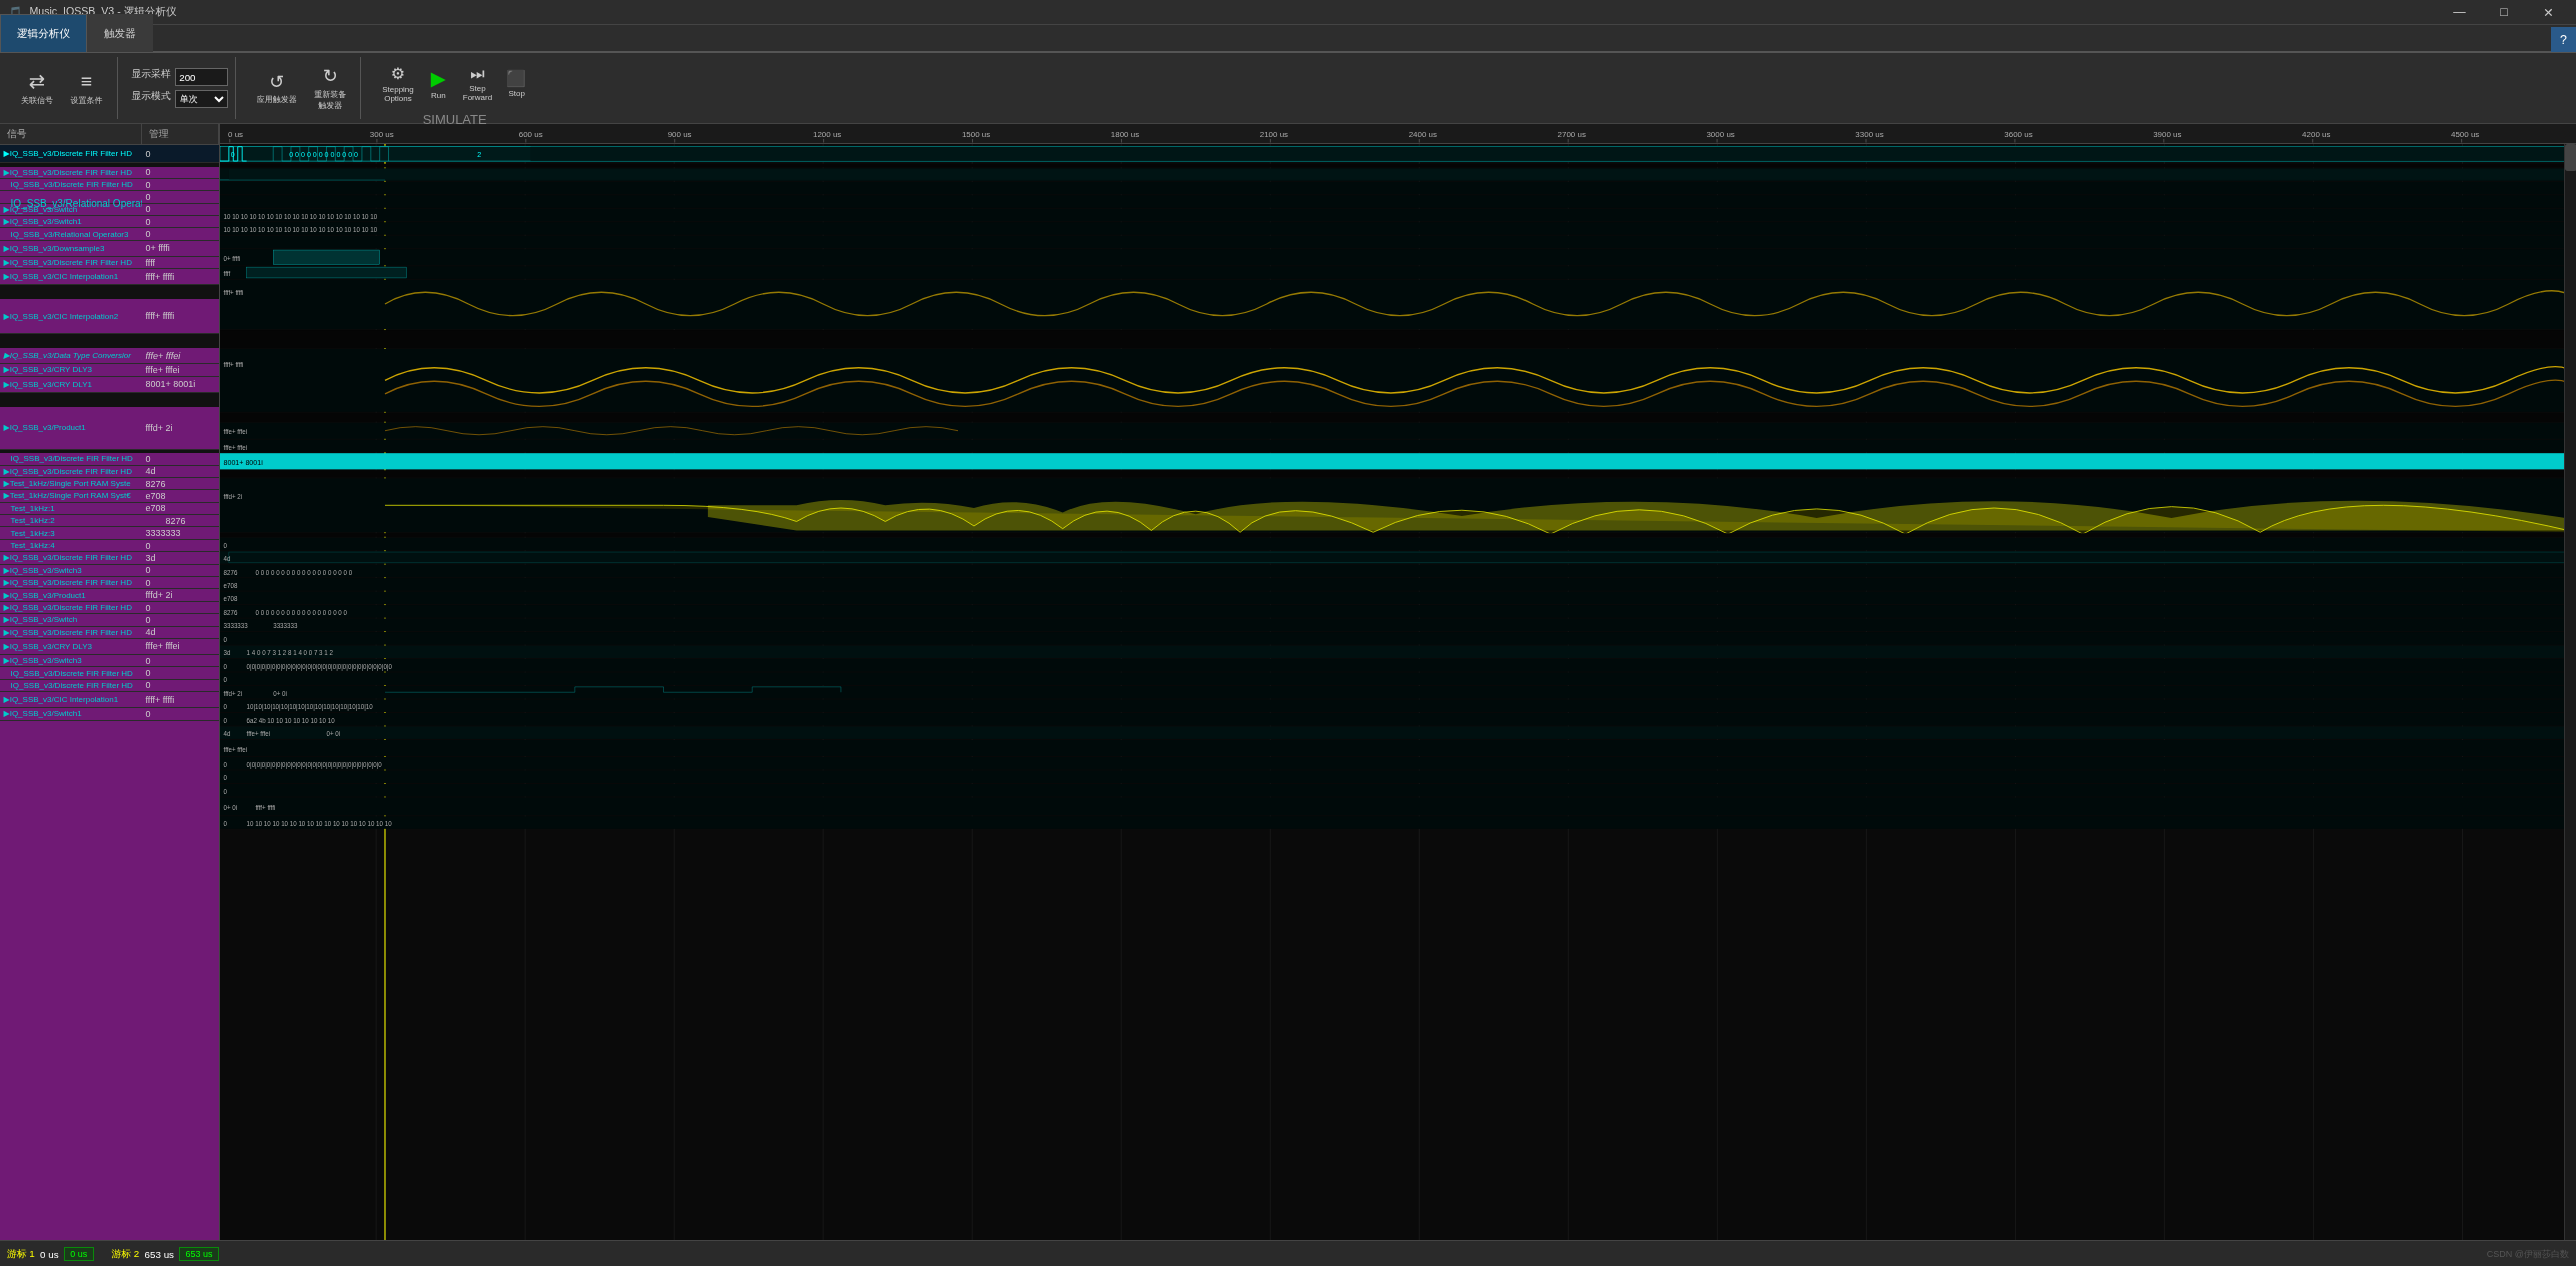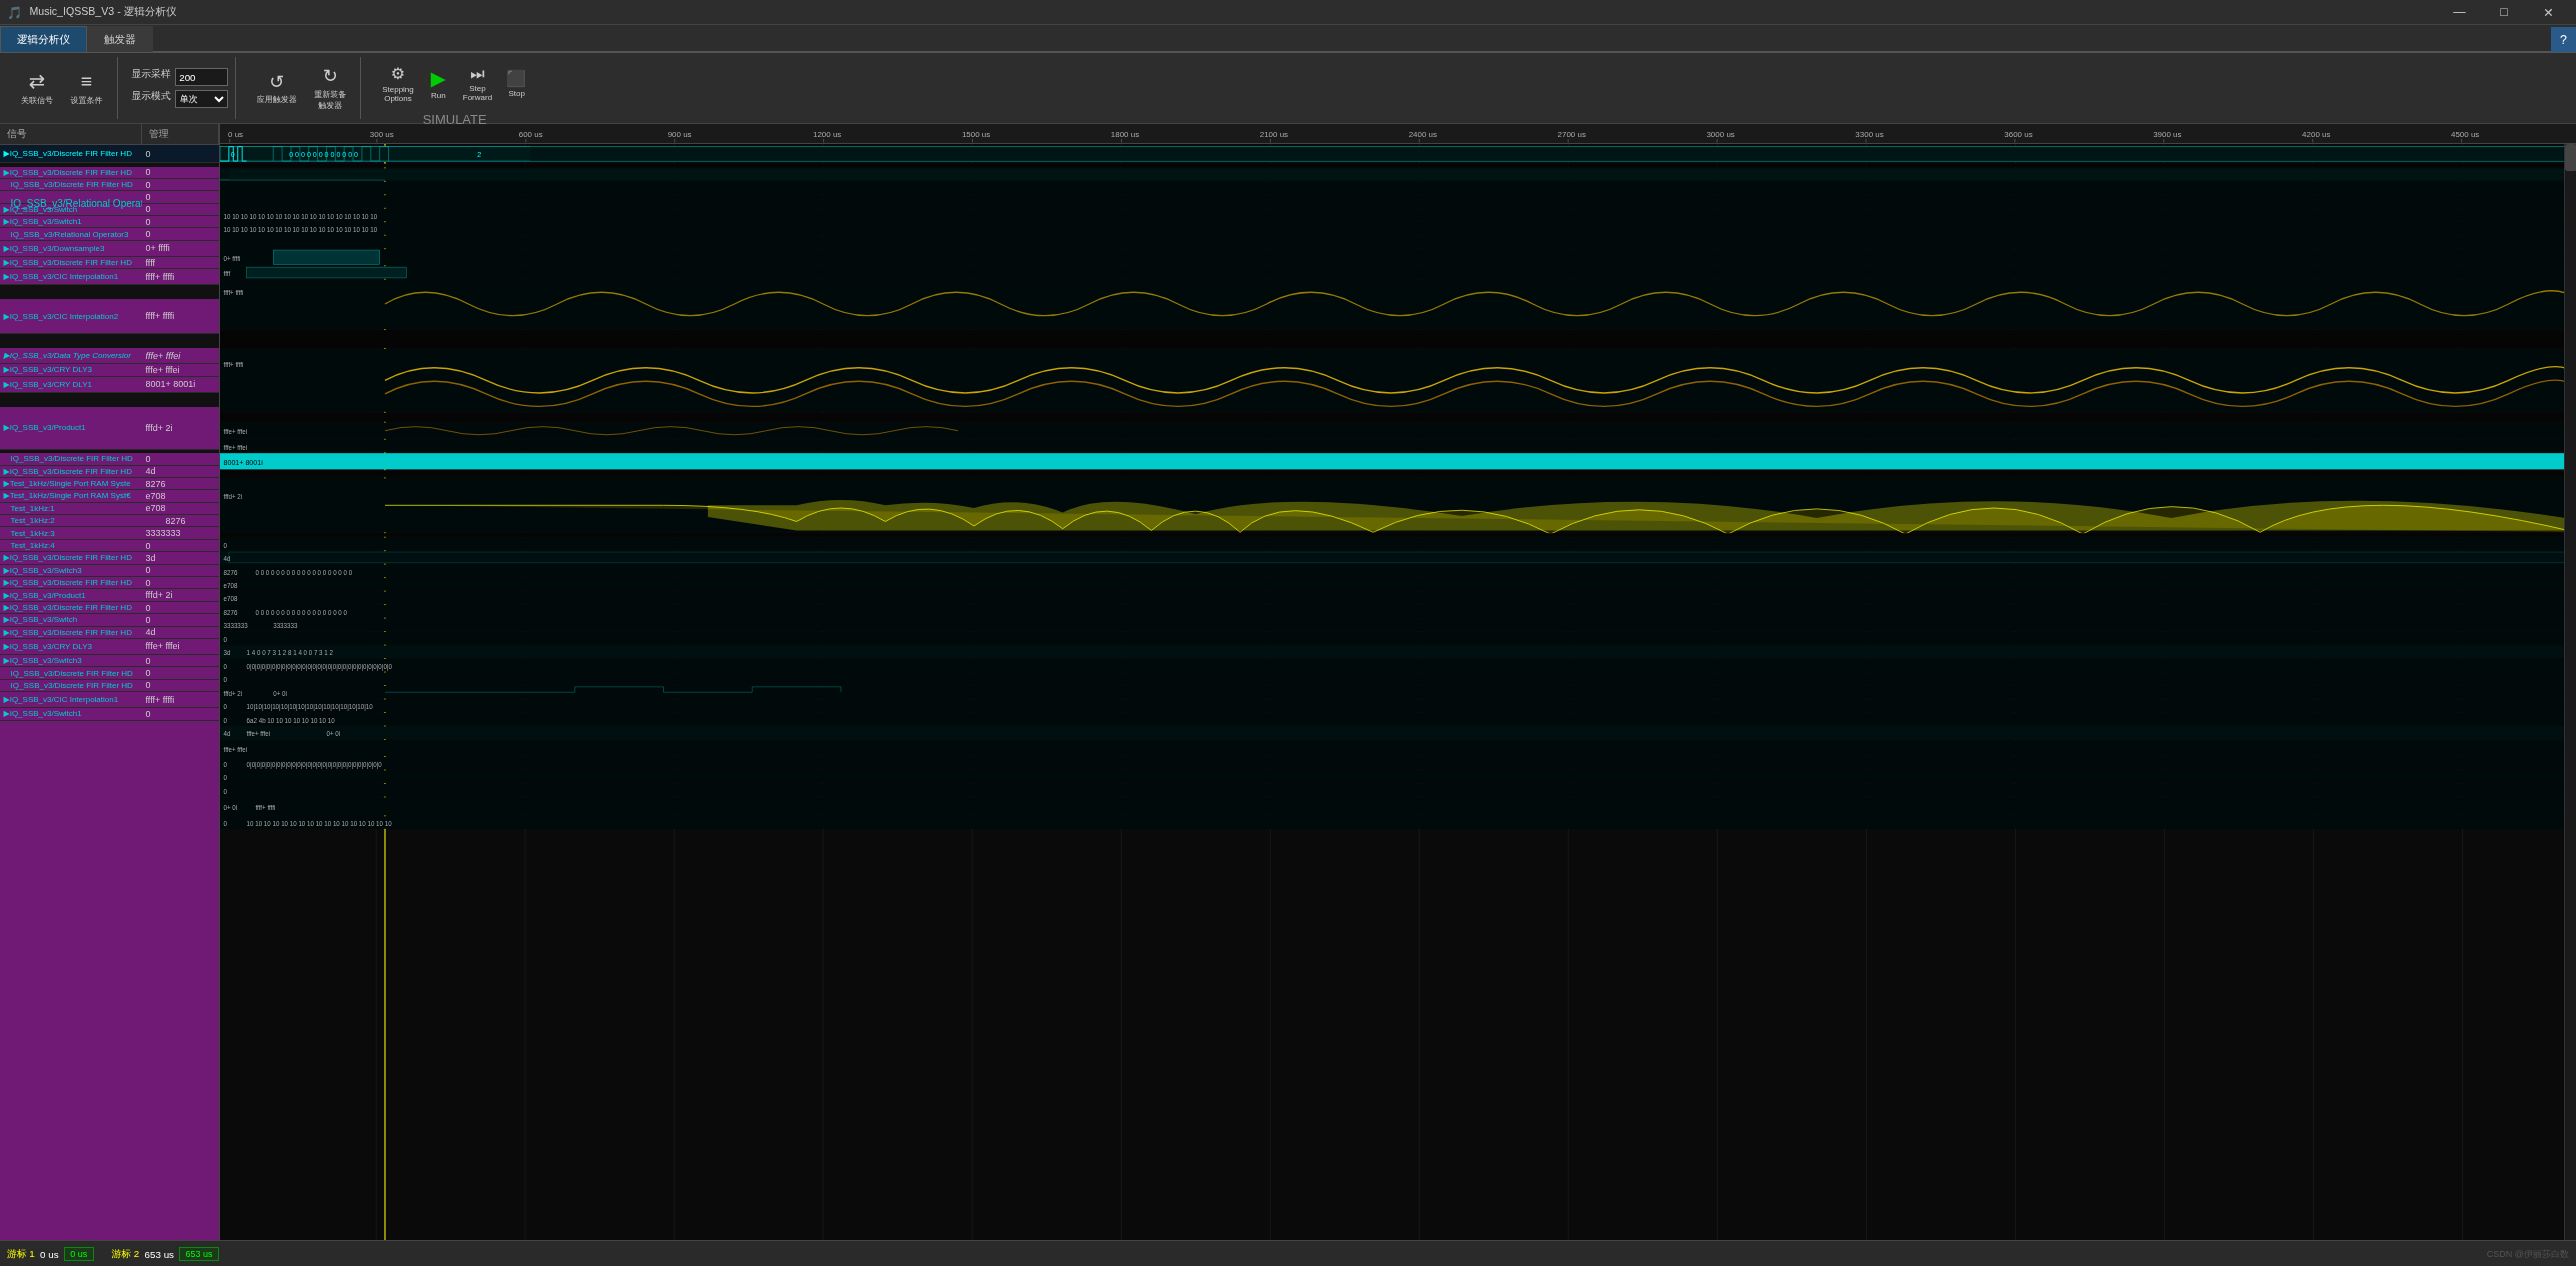--- a/index.html
+++ b/index.html
@@ -30,21 +30,21 @@
       border-bottom: 0.9px solid #555;
     }
     .tab {
       padding: 5.3px 16px;
       cursor: pointer;
       font-size: 10.6px;
       border: 0.9px solid transparent;
       border-bottom: none;
       color: #ccc;
       background: #3a3a3a;
-      height: 26px;
+      height: 38px;
       display: flex;
       align-items: center;
     }
     .tab.active {
       background: #1e4a6e;
       color: #fff;
       border-color: #555 #555 transparent;
     }
 
     

